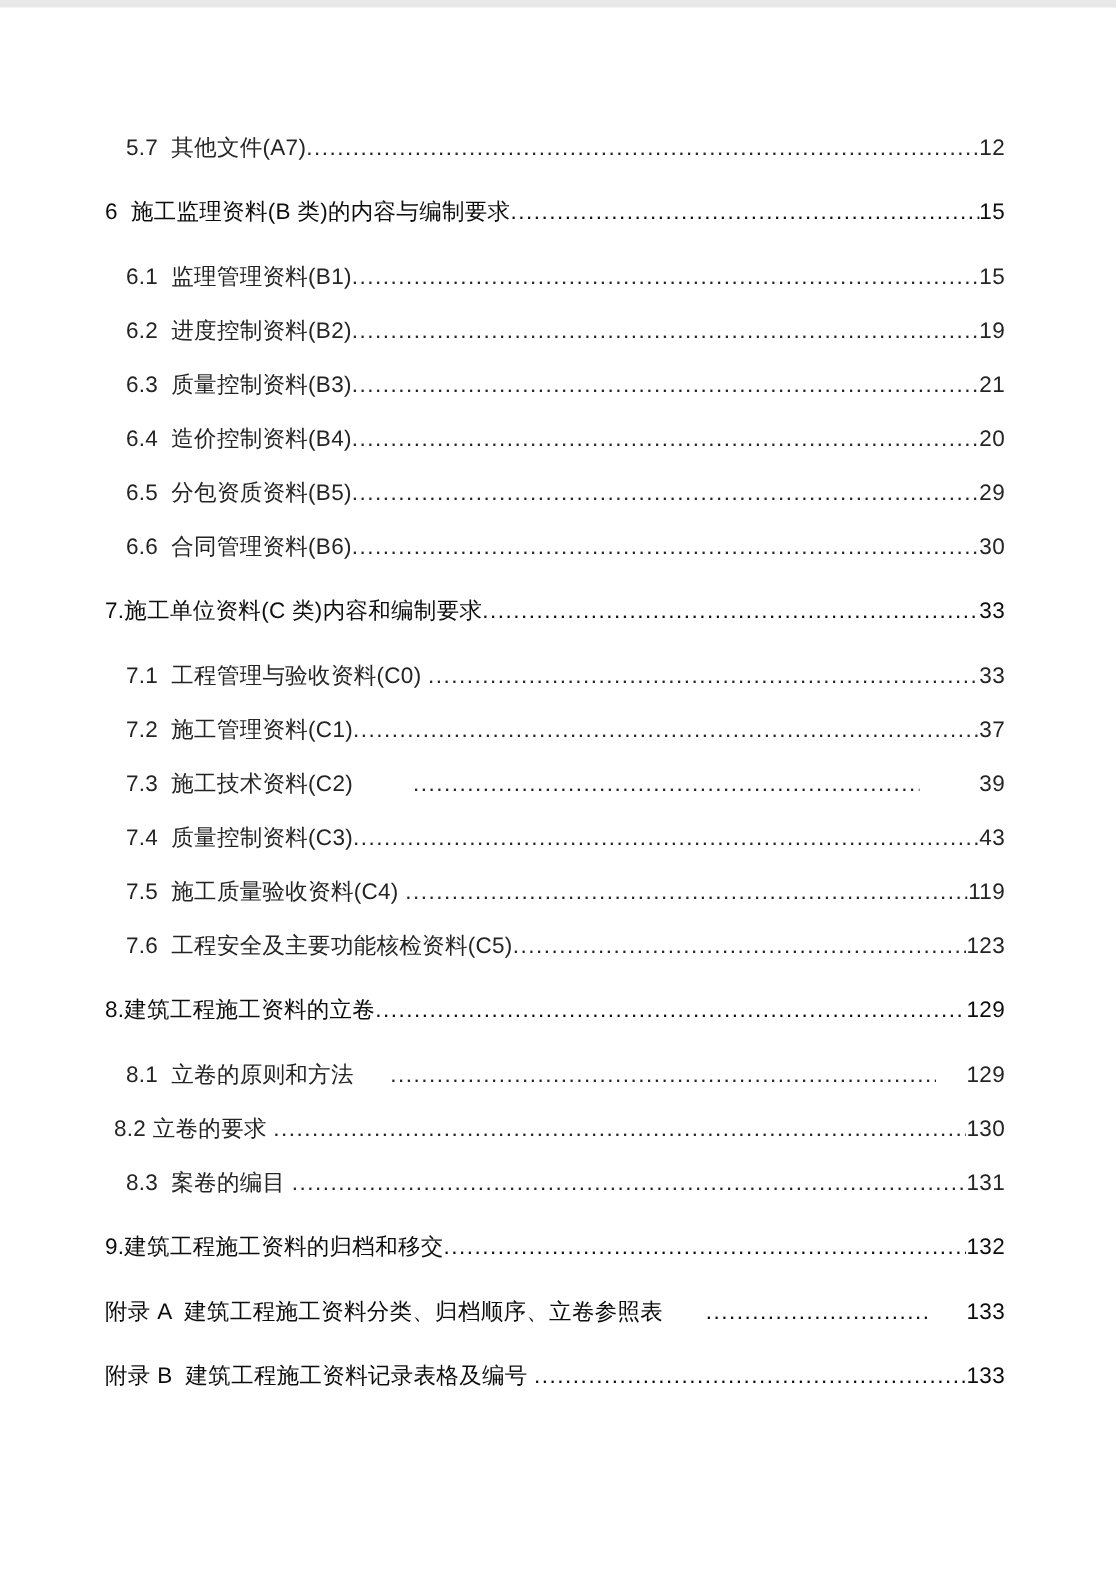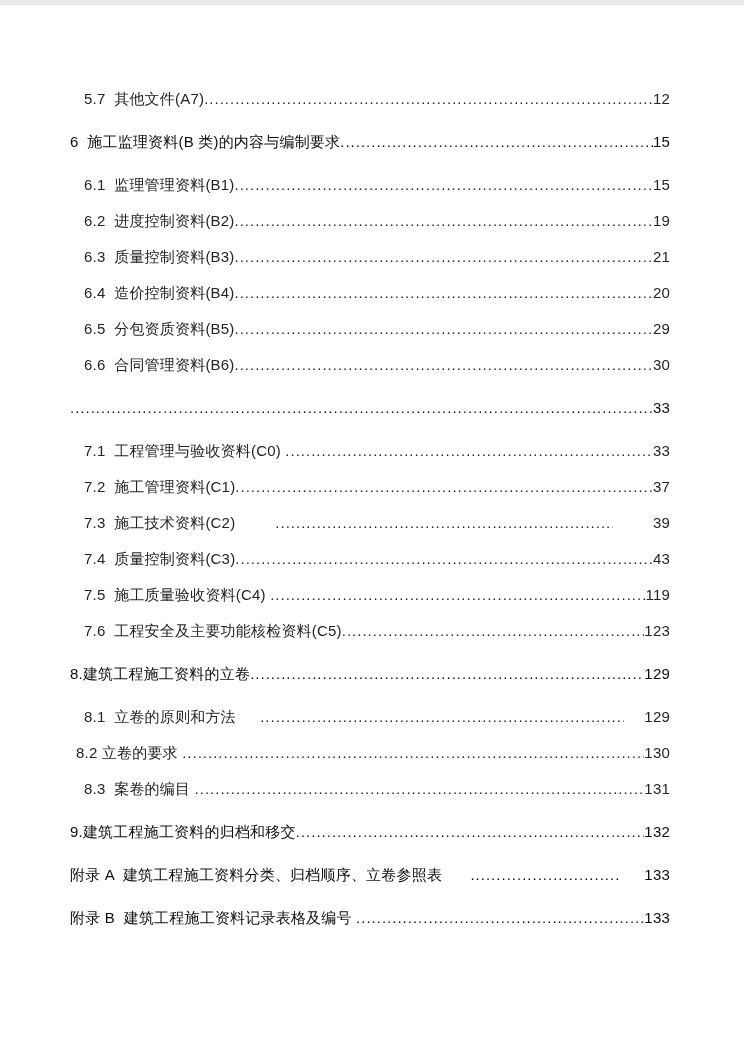--- a/index.html
+++ b/index.html
@@ -87,20 +87,21 @@
         <span class="toc-label">6.5  分包资质资料(B5)</span>
         <span class="toc-dots">............................................................................................................................................................................................................................................................................................................</span>
         <span class="toc-page">29</span>
       </div>
       <div class="toc-row" style="padding-left: 14px;">
         <span class="toc-label">6.6  合同管理资料(B6)</span>
         <span class="toc-dots">............................................................................................................................................................................................................................................................................................................</span>
         <span class="toc-page">30</span>
       </div>
       <div class="toc-row bold" style="padding-left: 0px;">
+        <span class="toc-label">7.施工单位资料(C 类)内容和编制要求</span>
         <span class="toc-dots">............................................................................................................................................................................................................................................................................................................</span>
         <span class="toc-page">33</span>
       </div>
       <div class="toc-row" style="padding-left: 14px;">
         <span class="toc-label">7.1  工程管理与验收资料(C0) </span>
         <span class="toc-dots">............................................................................................................................................................................................................................................................................................................</span>
         <span class="toc-page">33</span>
       </div>
       <div class="toc-row" style="padding-left: 14px;">
         <span class="toc-label">7.2  施工管理资料(C1)</span>

